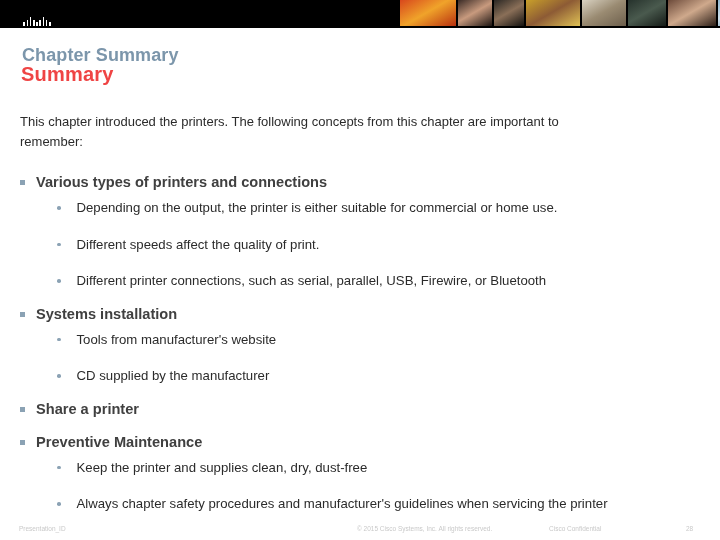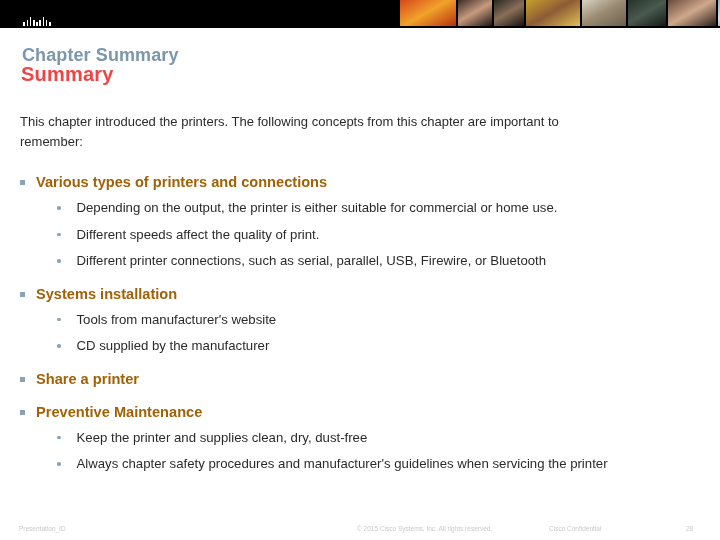--- a/index.html
+++ b/index.html
@@ -138,33 +138,33 @@
     width: 5px;
     height: 5px;
     background: #8ba2b4;
     flex: 0 0 5px;
     margin-top: 7px;
     margin-right: 11px;
   }
   .lvl1 .txt {
     font-size: 14.6px;
     font-weight: bold;
-    color: #a16207;
+    color: #404040;
     line-height: 19px;
   }
 
   .sublist {
     margin-left: 37px;
     margin-top: 7px;
   }
 
   .lvl2 {
     display: flex;
     align-items: flex-start;
-    margin-top: 8px;
+    margin-top: 18px;
   }
   .lvl2:first-child { margin-top: 3px; }
   .lvl2 .dot {
     width: 3.5px;
     height: 3.5px;
     background: #8ba2b4;
     border-radius: 50%;
     flex: 0 0 3.5px;
     margin-top: 7px;
     margin-right: 16px;

